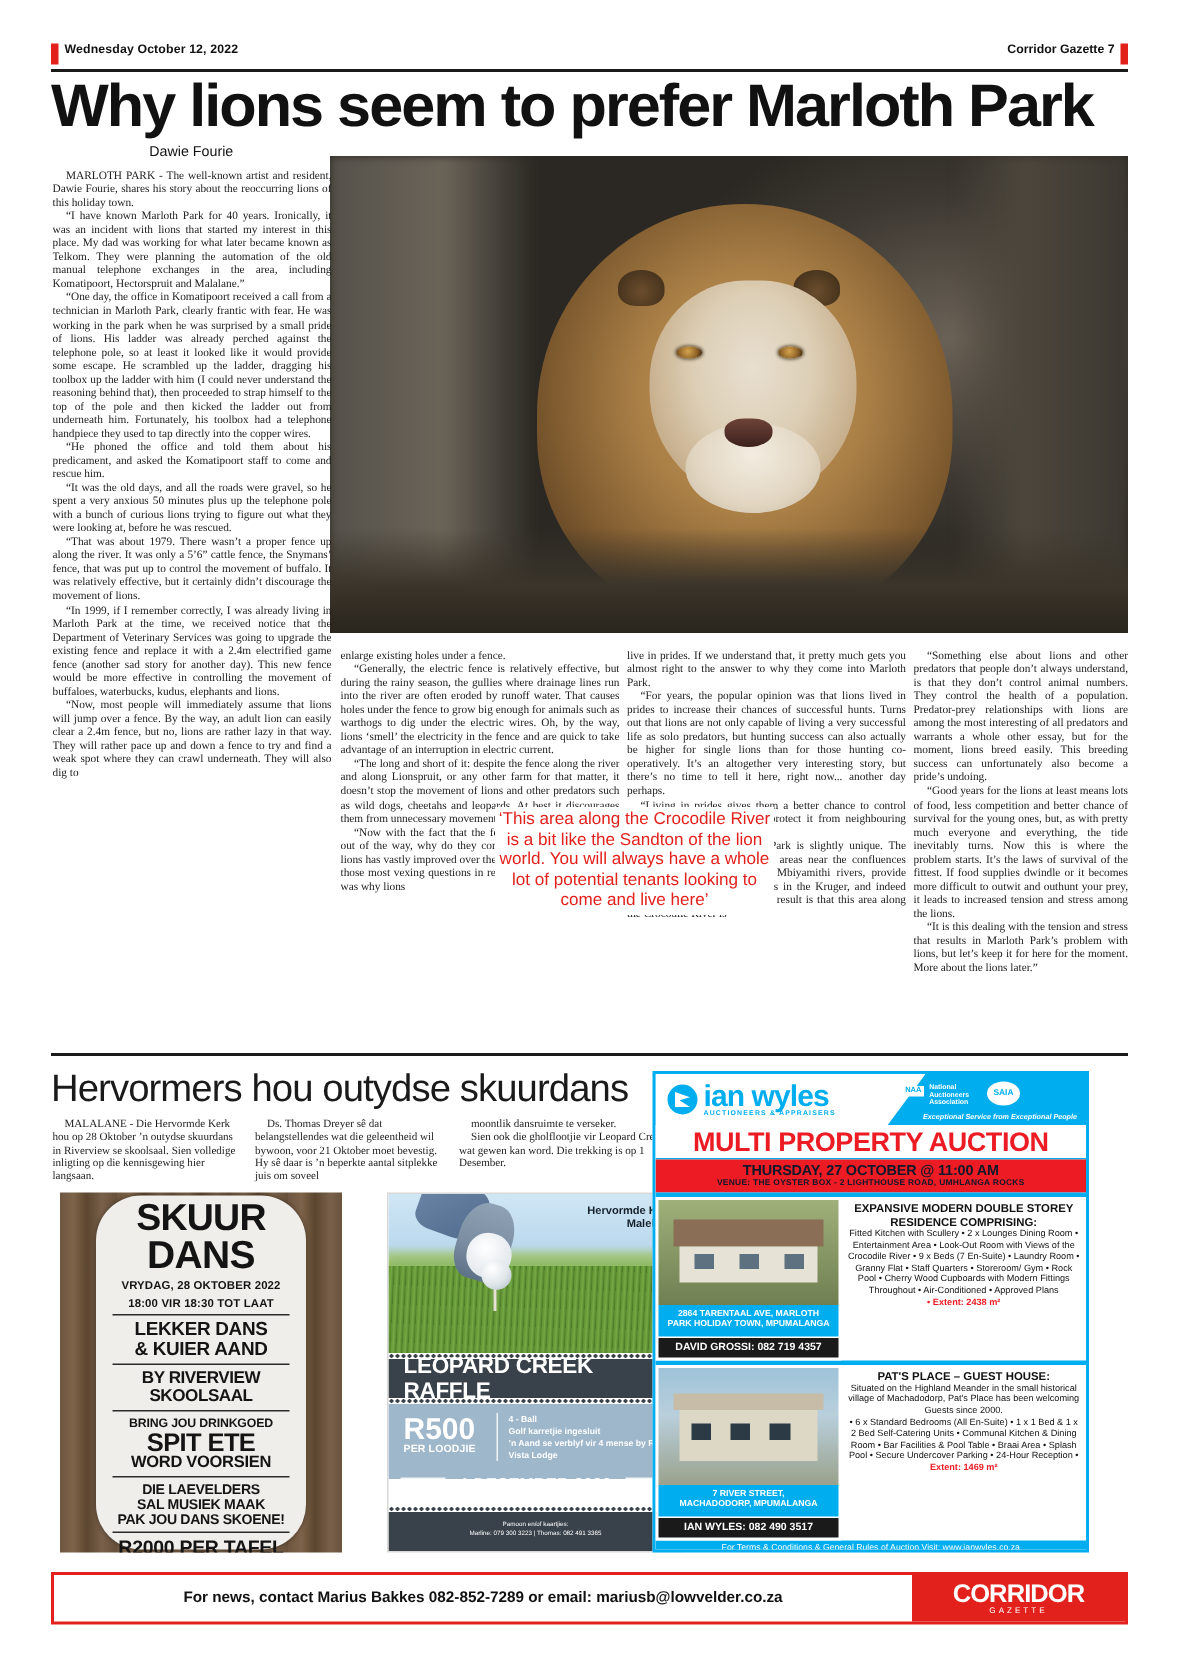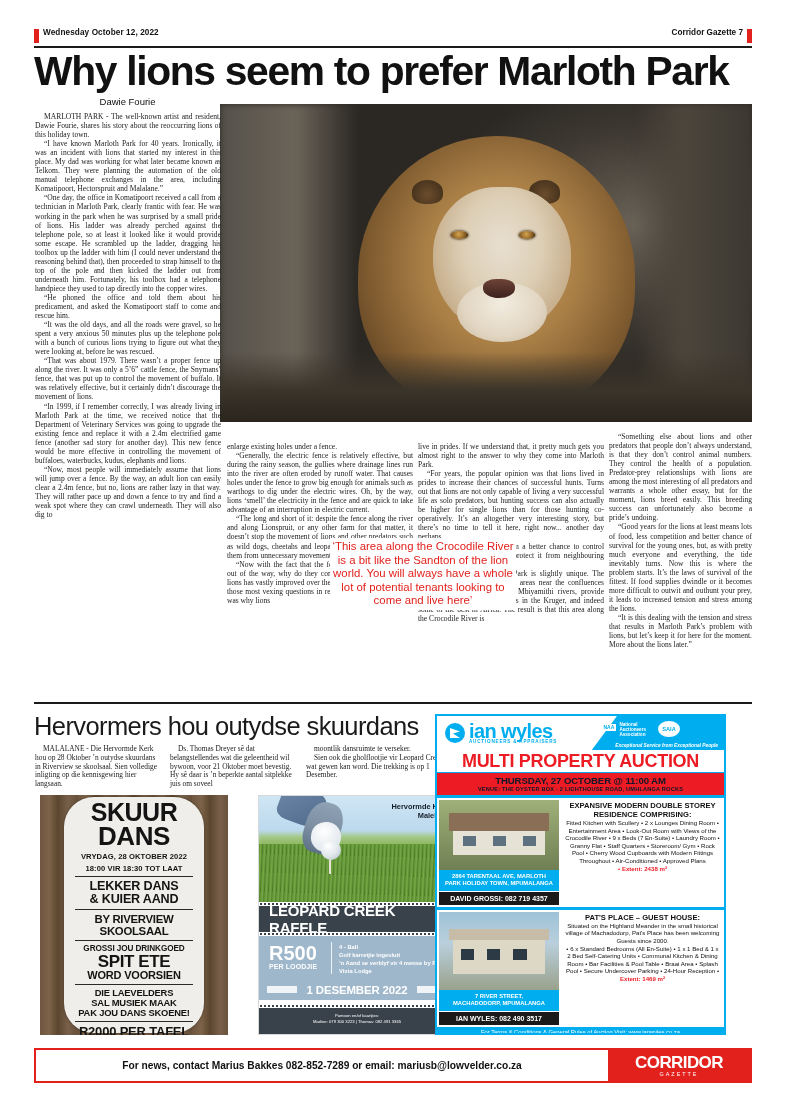--- a/index.html
+++ b/index.html
@@ -52,21 +52,21 @@
   }
 
   
   .col {
     position:absolute;
     font-family:"Liberation Serif", serif;
     font-size:7.55px; line-height:9.05px; color:#1b1b1b;
     text-align:justify; overflow:hidden;
   }
   .col p { text-indent: 9px; margin:0; }
-  .col p.noind { text-indent:0;margin-top:10px; }
+  .col p.noind { text-indent:0; }
 
   #colA { left:35px; top:112px; width:186px; height:585px; }
   #colB { left:227px; top:432px; width:186px; height:265px; }
   #colC { left:418px; top:432px; width:186px; height:265px; }
   #colD { left:609px; top:432px; width:143px; height:265px; }
 
   
   .lion-photo {
     position:absolute; left:220px; top:104px; width:532px; height:318px;
     overflow:hidden;
@@ -232,21 +232,21 @@
     background-image: radial-gradient(#39424b 40%, transparent 41%);
     background-size: 4px 4px; background-repeat: repeat-x; background-position: 0 0;
   }
   .raffle .bandtitle {
     position:absolute; left:0; top:110px; width:100%; height:26px; background:#39424b;
     display:flex; align-items:center; padding-left:10px;
     font-family:"Liberation Sans", sans-serif; font-weight:bold; font-size:15px;
     color:#ffffff; letter-spacing:-.2px;
   }
   .raffle .bandmid {
-    position:absolute; left:0; top:140px; width:100%; height:64px; background:#9fb7cb;
+    position:absolute; left:0; top:140px; width:100%; height:50px; background:#9fb7cb;
     font-family:"Liberation Sans", sans-serif; color:#ffffff;
   }
   .raffle .r500 { position:absolute; left:10px; top:8px; font-size:20px; font-weight:bold; line-height:19px;}
   .raffle .perloodjie { position:absolute; left:10px; top:27px; font-size:7px; font-weight:bold; letter-spacing:.1px;}
   .raffle .vdiv { position:absolute; left:72px; top:6px; width:1px; height:32px; background:#ffffff; opacity:.85;}
   .raffle .rlist { position:absolute; left:80px; top:7px; font-size:5.8px; font-weight:bold; line-height:8px; }
   .raffle .datebar { position:absolute; left:0; top:44px; width:100%; text-align:center; }
   .raffle .datebar .dt {
     display:inline-block; font-size:11.4px; font-weight:bold; letter-spacing:-.1px; color:#fff;
   }
@@ -424,21 +424,21 @@
       <div class="p-dans">DANS</div>
       <div class="p-date">VRYDAG, 28 OKTOBER 2022</div>
       <div class="p-date">18:00 VIR 18:30 TOT LAAT</div>
       <div class="divd"></div>
       <div class="p-lekker">LEKKER DANS</div>
       <div class="p-lekker">&amp; KUIER AAND</div>
       <div class="divd"></div>
       <div class="p-by">BY RIVERVIEW</div>
       <div class="p-by">SKOOLSAAL</div>
       <div class="divd"></div>
-      <div class="p-bring">GROSSI JOU DRINKGOED</div>
+      <div class="p-bring">BRING JOU DRINKGOED</div>
       <div class="p-spit">SPIT ETE</div>
       <div class="p-word">WORD VOORSIEN</div>
       <div class="divd"></div>
       <div class="p-band">DIE LAEVELDERS</div>
       <div class="p-band">SAL MUSIEK MAAK</div>
       <div class="p-band">PAK JOU DANS SKOENE!</div>
       <div class="divd"></div>
       <div class="p-price">R2000 PER TAFEL</div>
 
     </div>

